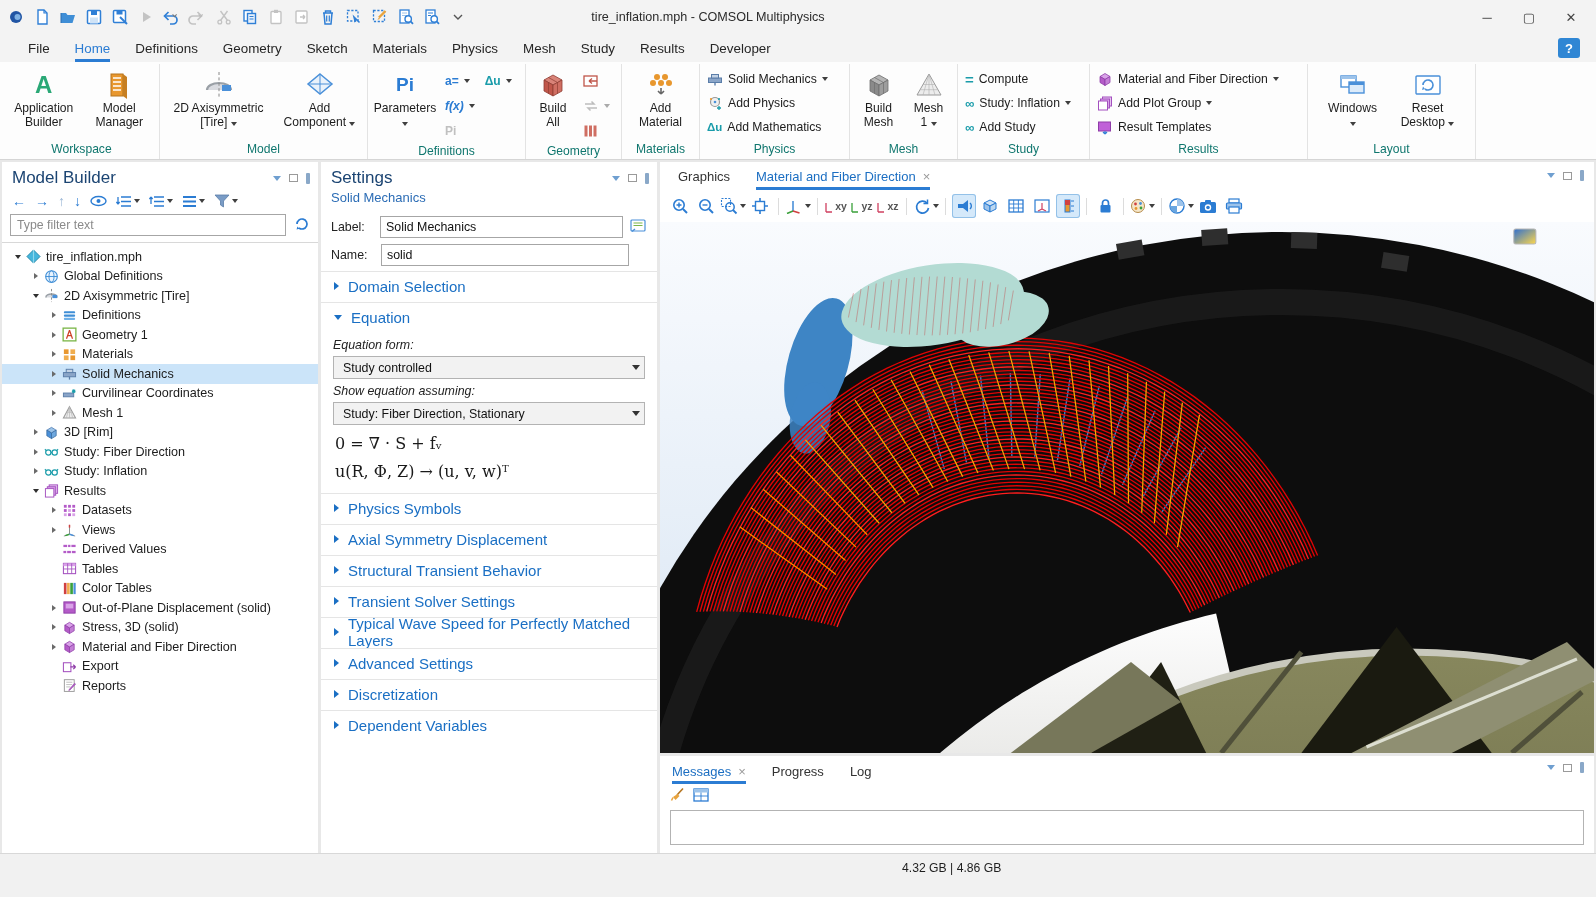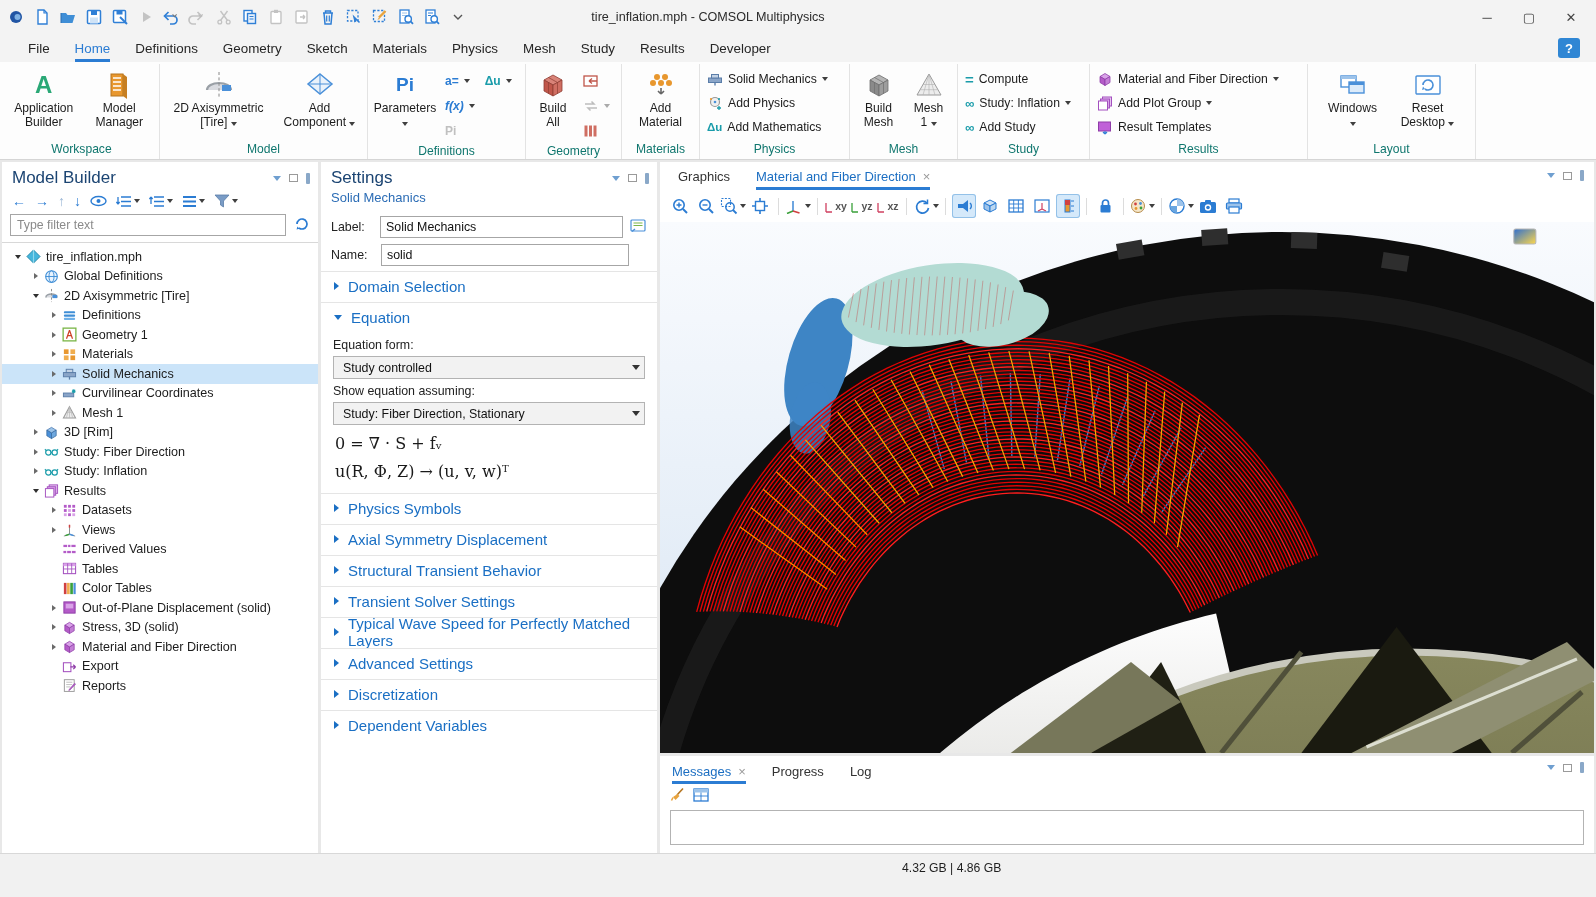--- a/index.html
+++ b/index.html
@@ -67,21 +67,21 @@
   
   .subtitle { font-size:13px; color:#2b6cb5; padding:0 10px 8px; }
   .formrow { display:flex; align-items:center; padding:3px 10px; gap:6px; }
   .fcap { width:44px; font-size:12.4px; color:#222; }
   .tin { width:248px; height:22px; border:1px solid #a6a6a6; padding:0 5px; font-size:12.4px; font-family:inherit; color:#111; }
   .sect { display:flex; align-items:center; height:29px; border-top:1px solid #e5e5e5; padding-left:13px; gap:9px; color:#1a6fc4; font-size:15px; margin-top:2px; }
   .sect:first-of-type { margin-top:8px; }
   .sc-col { width:0;height:0;border-top:4px solid transparent;border-bottom:4px solid transparent;border-left:5px solid #1a6fc4; }
   .sc-exp { width:0;height:0;border-left:4px solid transparent;border-right:4px solid transparent;border-top:5px solid #1a6fc4; }
   .scontent { padding:2px 12px 10px; }
-  .ecap { font-size:12.4px; color:#222; padding:5px 0 4px; }
+  .ecap { font-size:12.4px; color:#222; padding:5px 0 4px;font-style:italic; }
   .combo { height:23px; background:#f2f2f2; border:1px solid #b3b3b3; display:flex; align-items:center; padding:0 4px 0 9px; }
   .cval { flex:1; font-size:12.4px; color:#111; }
   .carrow { width:0;height:0;border-left:4px solid transparent;border-right:4px solid transparent;border-top:5px solid #333; }
   .eqline { font-family:"DejaVu Serif", serif; font-size:16px; color:#1a1a1a; padding:9px 2px 0; }
 
   
   .gtabs { height:28px; background:#fff; display:flex; align-items:flex-end; padding-left:18px; gap:26px; position:relative; }
   .gtab { display:flex; align-items:center; gap:7px; height:28px; font-size:13px; color:#333; }
   .gtab.active { color:#1b6ec2; box-shadow:inset 0 -3px 0 #2b7cd3; }
   .tclose { color:#999; font-size:13px; }

